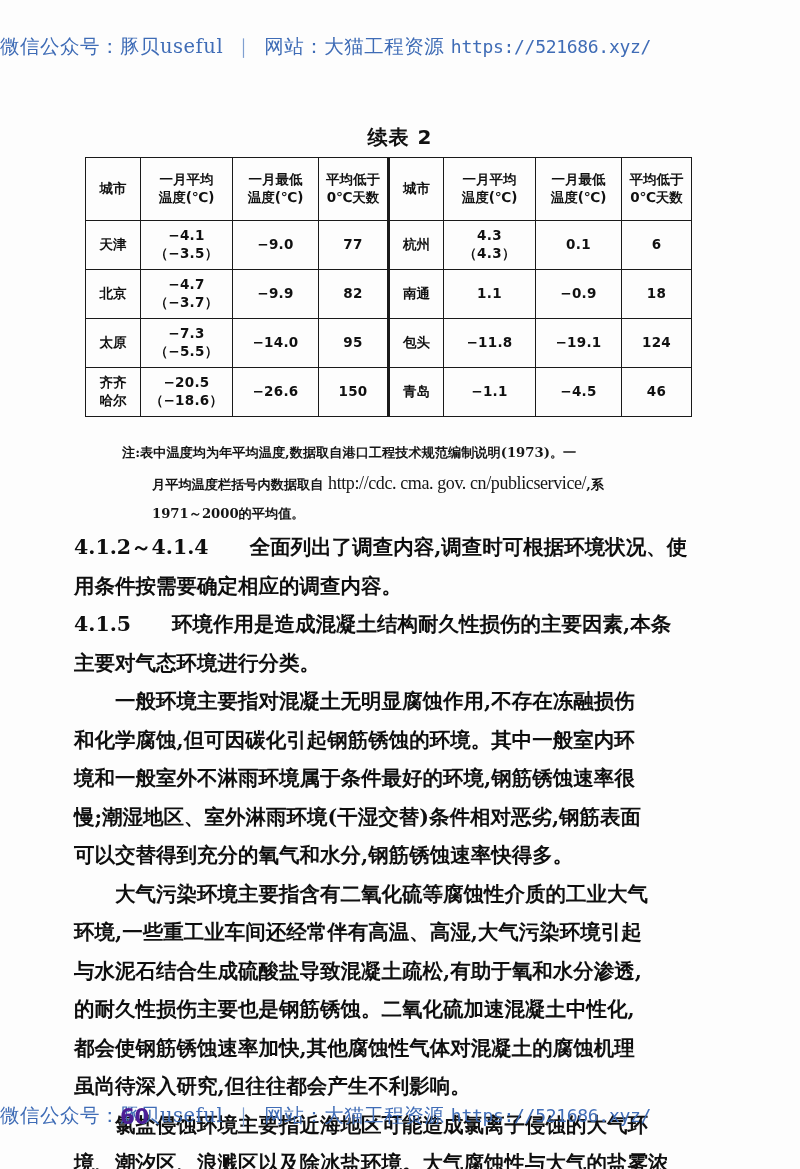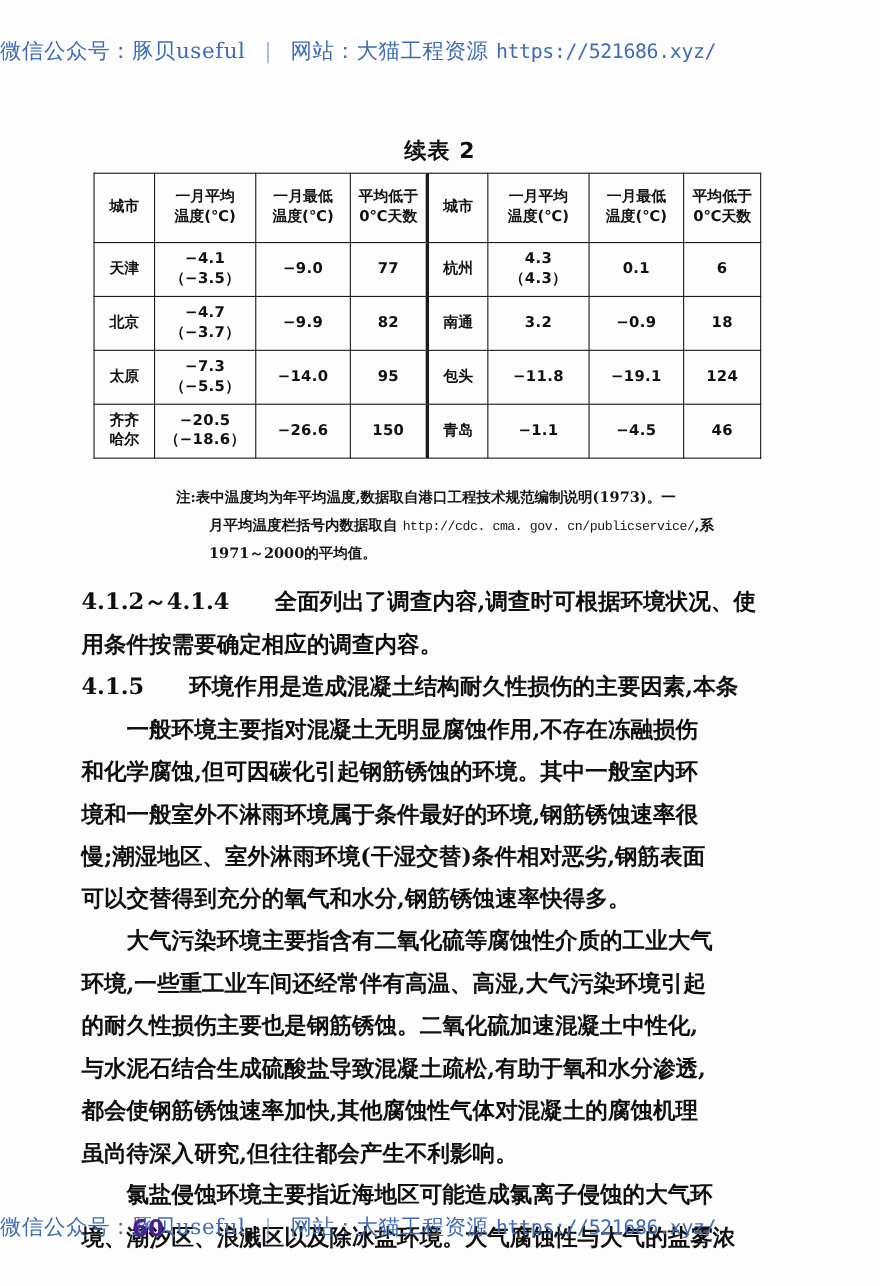--- a/index.html
+++ b/index.html
@@ -109,28 +109,27 @@
   .note {
     position: absolute;
     left: 122px;
     top: 440px;
     width: 590px;
     font-size: 13.2px;
     line-height: 1.95;
     font-family: "DejaVu Serif", "Liberation Serif", serif;
     color: #151515;
     font-weight: bold;
-    margin-left: 38px;
   }
   .note .nl { display: block; white-space: nowrap; }
   .note .nl-indent { padding-left: 30px; }
   .note .mono {
-    font-family: Liberation Mono, monospace;
+    font-family: Liberation Serif, serif;
     font-weight: normal;
-    font-size: 12px;
+    font-size: 18px;
     letter-spacing: -0.4px;
   }
 
   
   .body-text {
     position: absolute;
     left: 74px;
     top: 528px;
     width: 660px;
     font-size: 20.5px;
@@ -238,21 +237,21 @@
 
         <tr>
           <td class="city-cell">北京</td>
           <td class="cell-two-line num">
             <span>−4.7</span>
             <span>（−3.7）</span>
           </td>
           <td class="num">−9.9</td>
           <td class="num">82</td>
           <td class="city-cell mid-divider">南通</td>
-          <td class="num">3.2</td>
+          <td class="num">1.1</td>
           <td class="num">−0.9</td>
           <td class="num">18</td>
         </tr>
 
         <tr>
           <td class="city-cell">太原</td>
           <td class="cell-two-line num">
             <span>−7.3</span>
             <span>（−5.5）</span>
           </td>
@@ -290,33 +289,34 @@
     <span class="nl nl-indent">1971～2000的平均值。</span>
   </div>
 
   <div class="body-text">
     <p>
       <span class="ln">4.1.2～4.1.4　　全面列出了调查内容,调查时可根据环境状况、使</span>
       <span class="ln">用条件按需要确定相应的调查内容。</span>
     </p>
     <p>
       <span class="ln">4.1.5　　环境作用是造成混凝土结构耐久性损伤的主要因素,本条</span>
+      <span class="ln">主要对气态环境进行分类。</span>
     </p>
     <p>
       <span class="ln">　　一般环境主要指对混凝土无明显腐蚀作用,不存在冻融损伤</span>
       <span class="ln">和化学腐蚀,但可因碳化引起钢筋锈蚀的环境。其中一般室内环</span>
       <span class="ln">境和一般室外不淋雨环境属于条件最好的环境,钢筋锈蚀速率很</span>
       <span class="ln">慢;潮湿地区、室外淋雨环境(干湿交替)条件相对恶劣,钢筋表面</span>
       <span class="ln">可以交替得到充分的氧气和水分,钢筋锈蚀速率快得多。</span>
     </p>
     <p>
       <span class="ln">　　大气污染环境主要指含有二氧化硫等腐蚀性介质的工业大气</span>
       <span class="ln">环境,一些重工业车间还经常伴有高温、高湿,大气污染环境引起</span>
+      <span class="ln">与水泥石结合生成硫酸盐导致混凝土疏松,有助于氧和水分渗透,</span>
       <span class="ln">的耐久性损伤主要也是钢筋锈蚀。二氧化硫加速混凝土中性化,</span>
-      <span class="ln">与水泥石结合生成硫酸盐导致混凝土疏松,有助于氧和水分渗透,</span>
       <span class="ln">都会使钢筋锈蚀速率加快,其他腐蚀性气体对混凝土的腐蚀机理</span>
       <span class="ln">虽尚待深入研究,但往往都会产生不利影响。</span>
     </p>
     <p>
       <span class="ln">　　氯盐侵蚀环境主要指近海地区可能造成氯离子侵蚀的大气环</span>
       <span class="ln">境、潮汐区、浪溅区以及除冰盐环境。大气腐蚀性与大气的盐雾浓</span>
     </p>
   </div>
 
   <div class="page-number">

